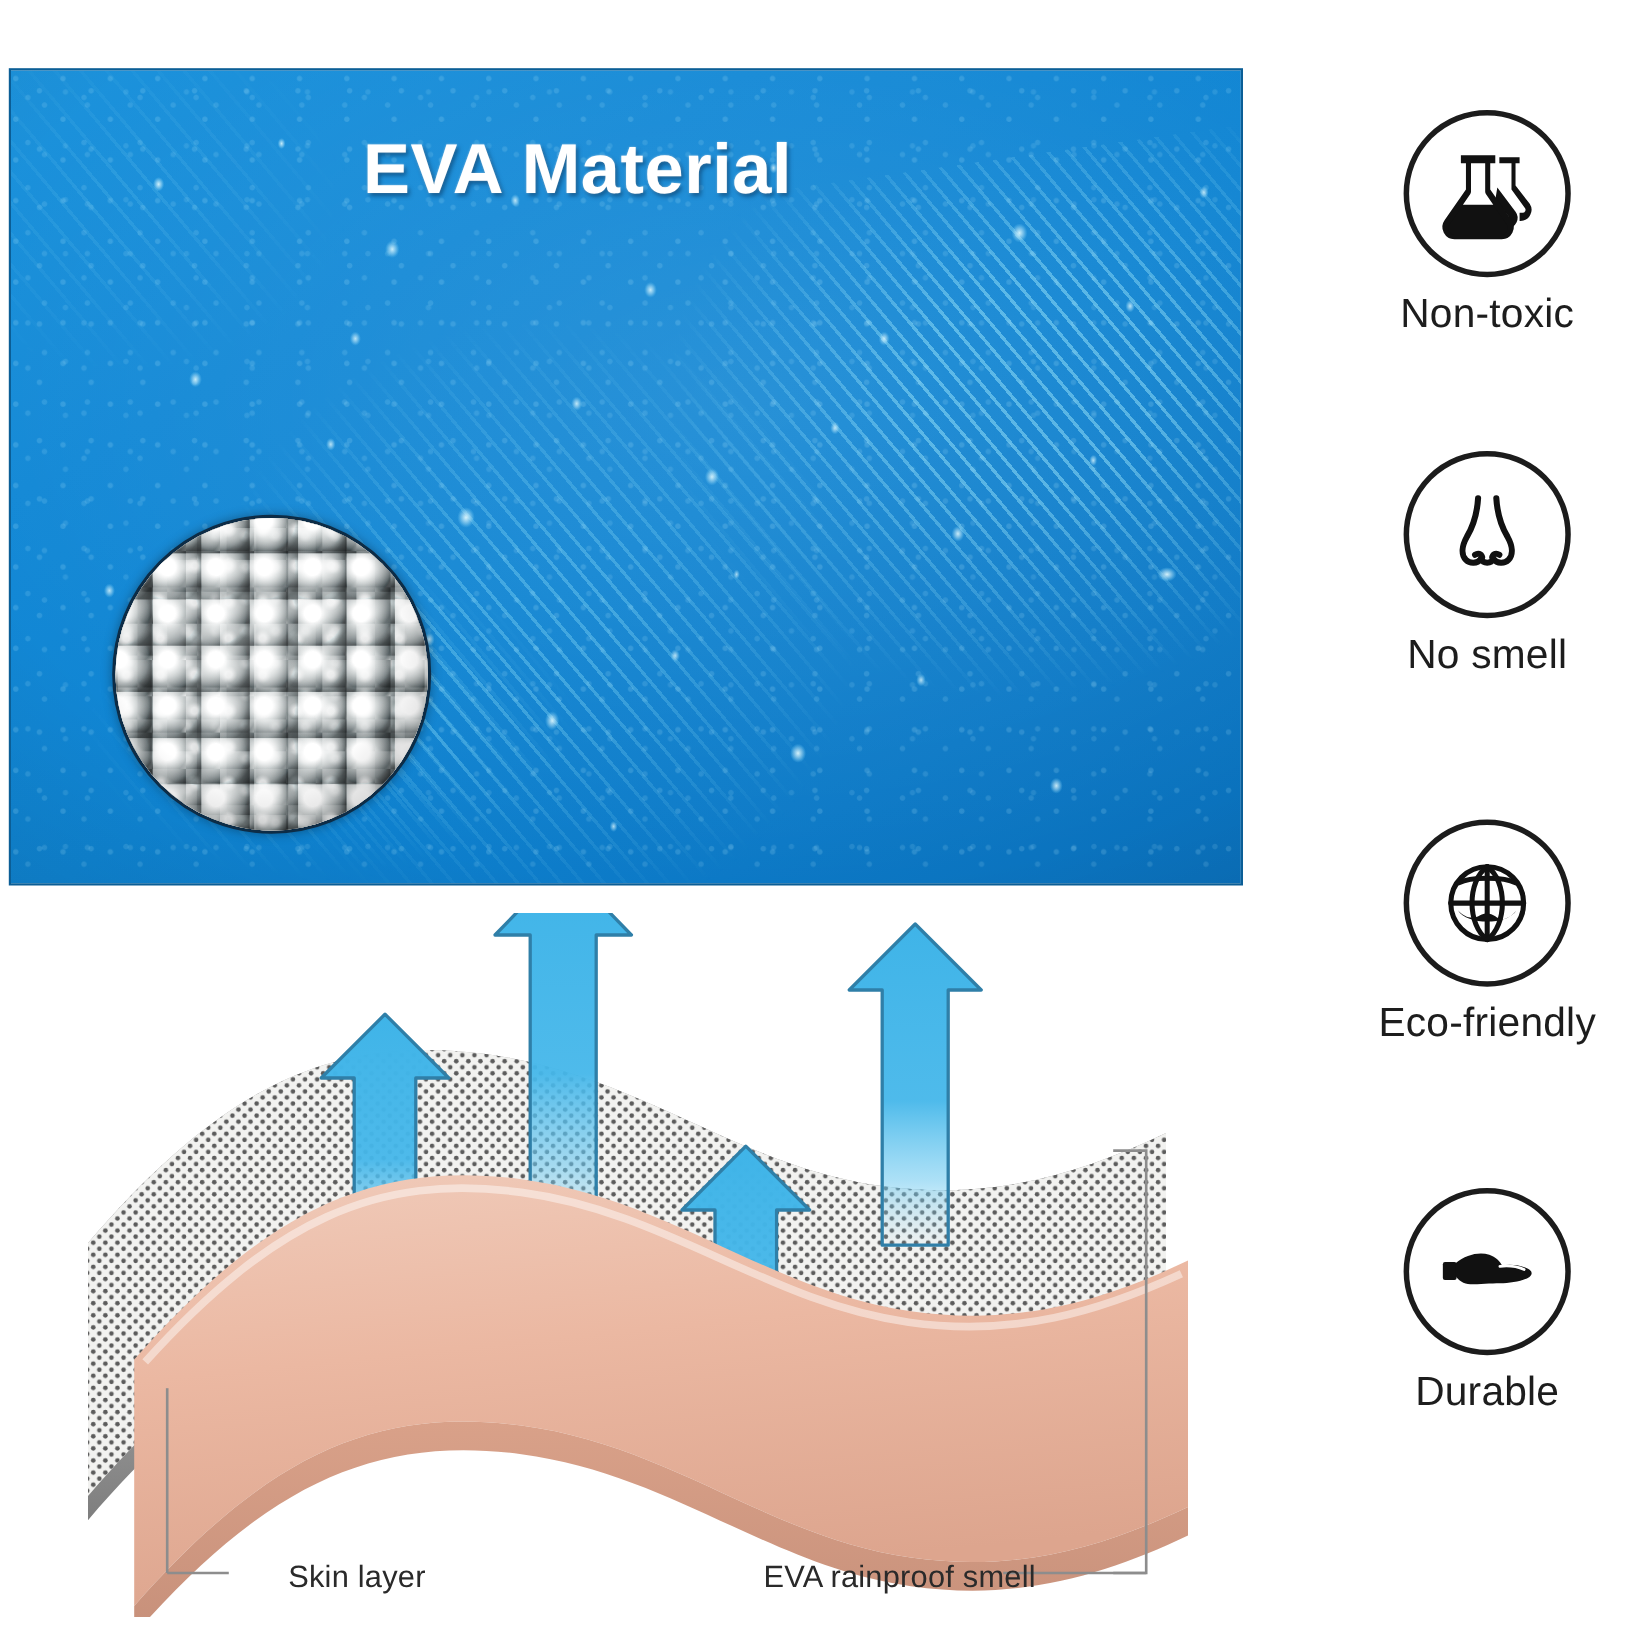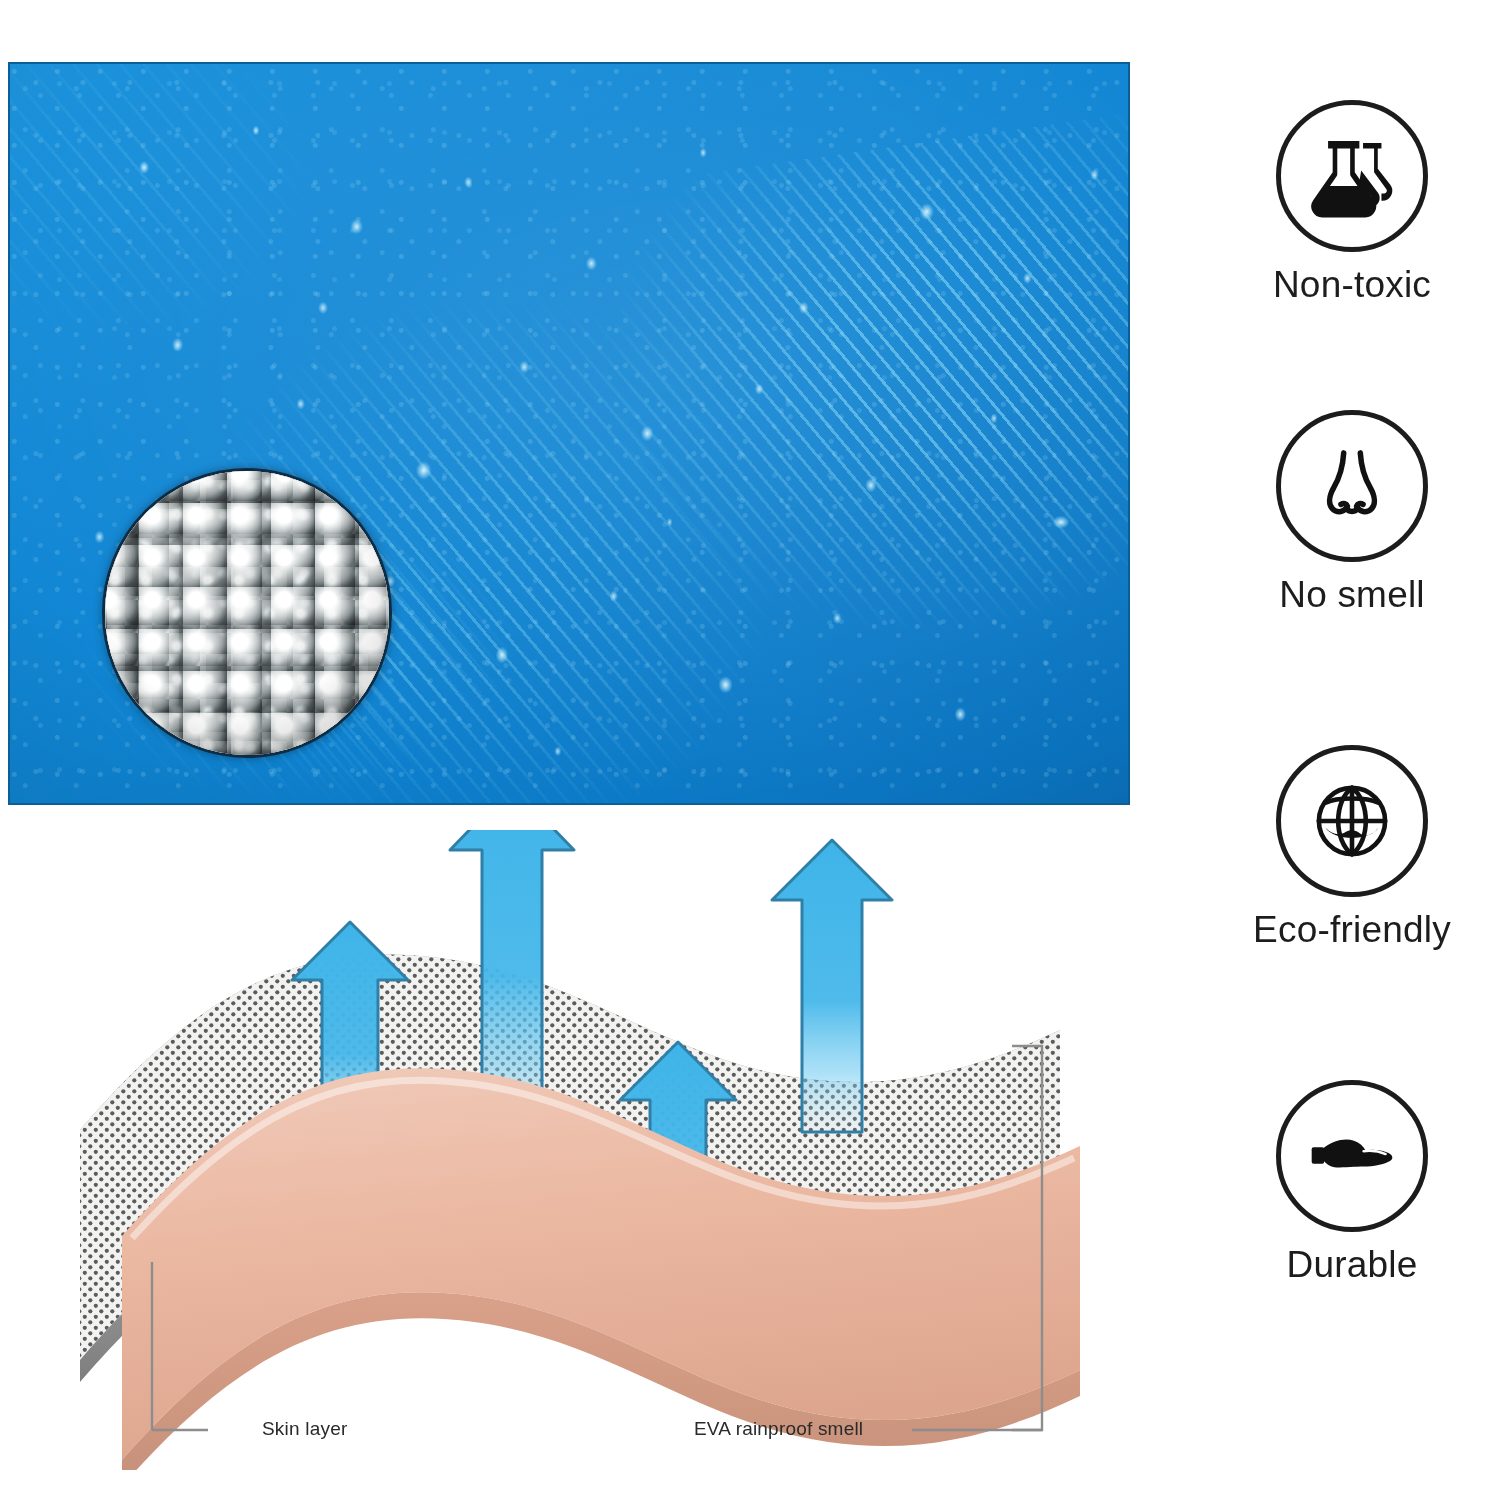--- a/index.html
+++ b/index.html
@@ -261,21 +261,21 @@
     position: absolute;
     left: 60px;
     top: 830px;
     width: 1020px;
     height: 640px;
   }
   #layer-diagram svg { display: block; }
 
   .leader-text {
     position: absolute;
-    font-size: 19px;
+    font-size: 28px;
     color: #2a2a2a;
     white-space: nowrap;
     letter-spacing: 0.2px;
   }
   #skin-label  { left: 262px; top: 1418px; }
   #eva-label   { left: 694px; top: 1418px; }
 </style>
 </head>
 <body>
 
@@ -283,20 +283,21 @@
 
   <div id="hero">
     <div class="weave-d"></div>
     <div class="weave-c"></div>
     <div class="weave-b"></div>
     <div class="weave-a"></div>
     <div class="micro"></div>
     <div class="droplets"></div>
   </div>
 
+  <div id="hero-title">EVA Material</div>
 
   <div id="pellet-circle">
     <div class="pellets"></div>
     <div class="pellets-2"></div>
     <div class="shade"></div>
   </div>
 
   <div id="features">
 
     <div class="feature" style="top:0px;">

